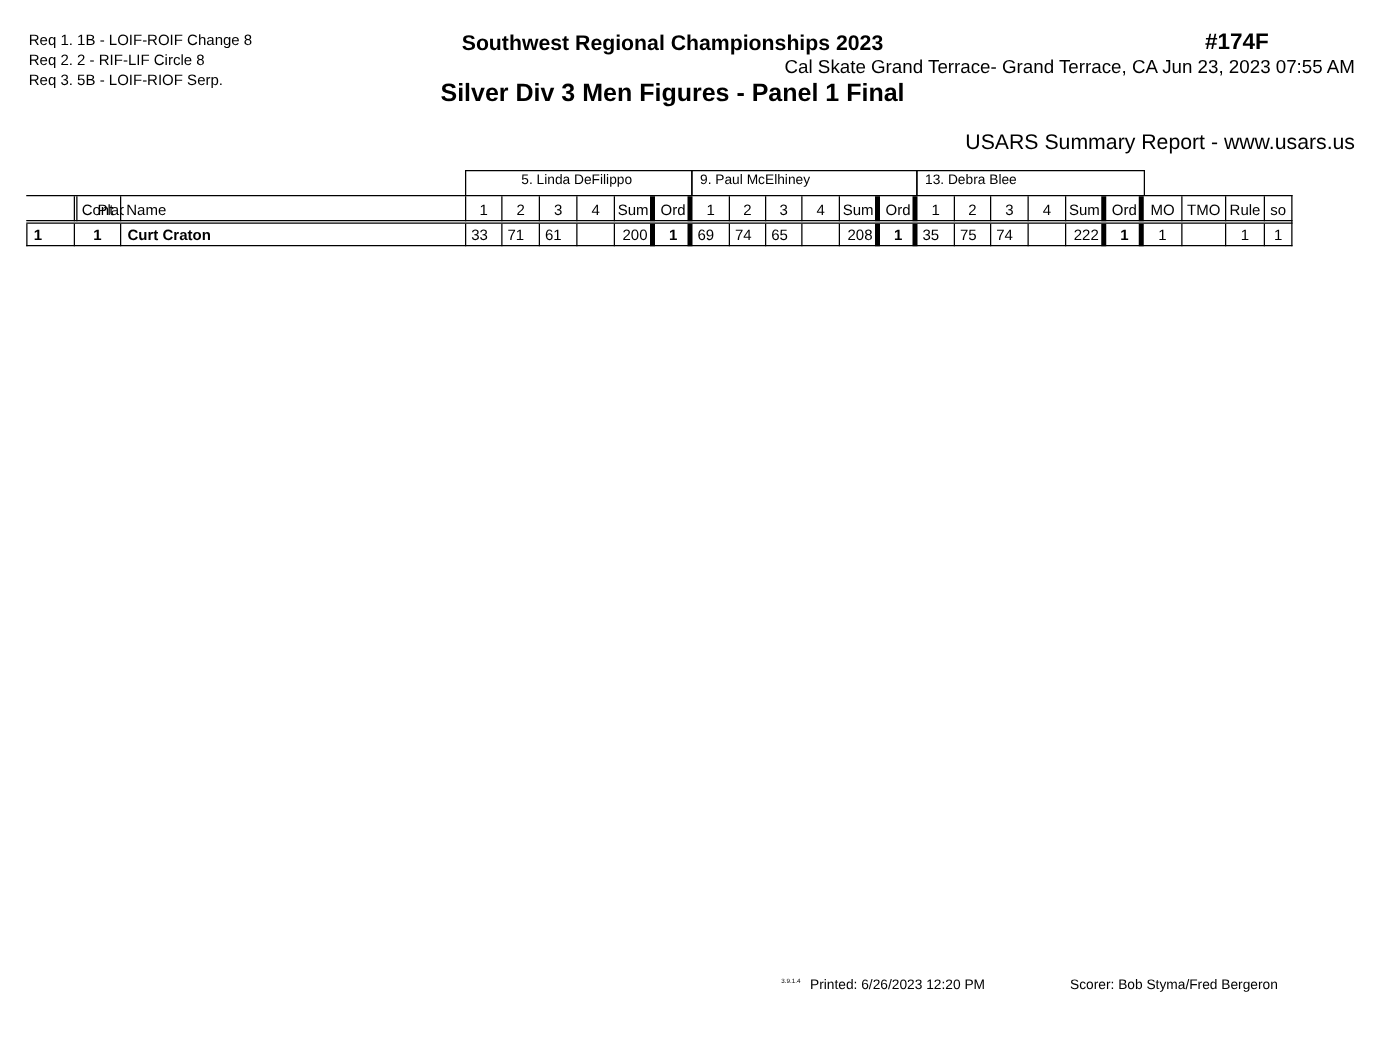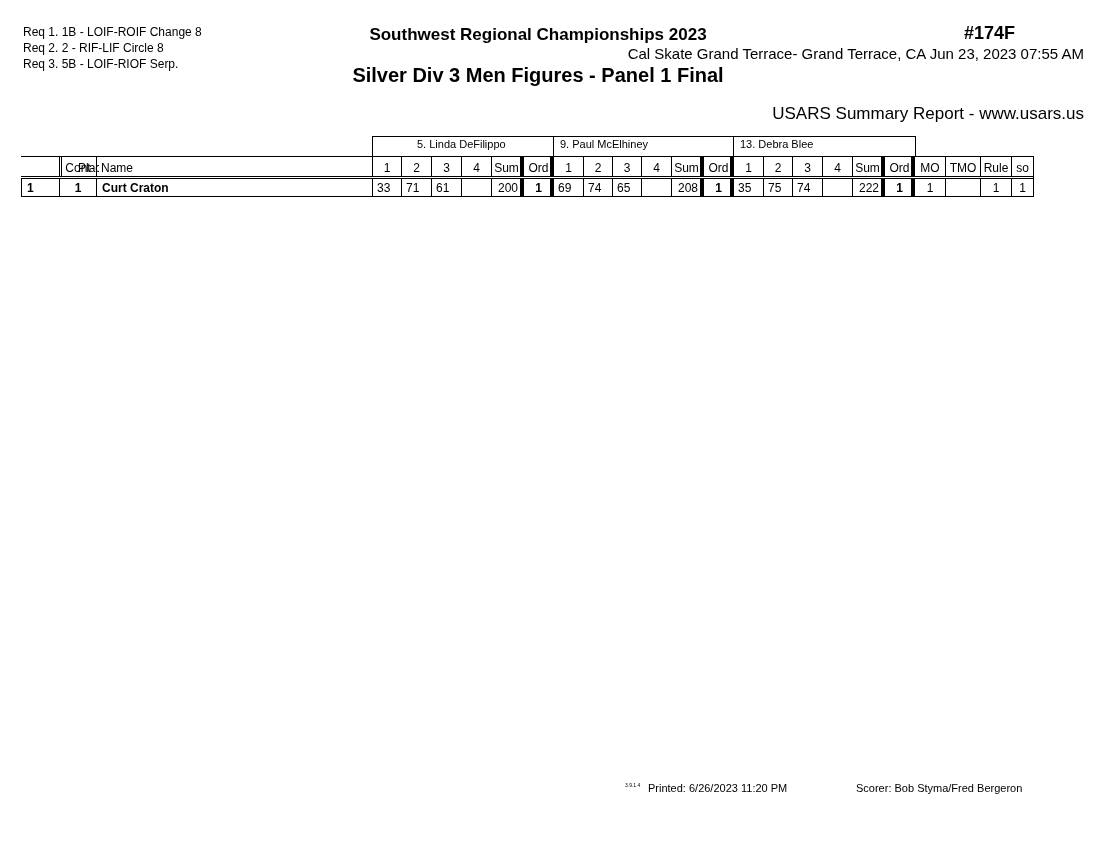--- a/index.html
+++ b/index.html
@@ -105,14 +105,14 @@
   <div class="cell row right" style="left:852px; width:30px;">222</div>
   <div class="cell row thick bold" style="left:881px; width:33px;">1</div>
 
   <div class="cell row thick" style="left:911px; width:34px;">1</div>
   <div class="cell row" style="left:945px; width:35px;"></div>
   <div class="cell row" style="left:980px; width:31px;">1</div>
   <div class="cell row" style="left:1011px; width:22px;">1</div>
 </div>
 
 <div class="abs tiny" style="left:625px;">3.9.1.4</div>
-<div class="abs footer" style="left:648px;">Printed:  6/26/2023  11:20 PM</div>
+<div class="abs footer" style="left:648px;">Printed:  6/26/2023  12:20 PM</div>
 <div class="abs footer" style="left:856px;">Scorer:   Bob Styma/Fred Bergeron</div>
 
 </body></html>

